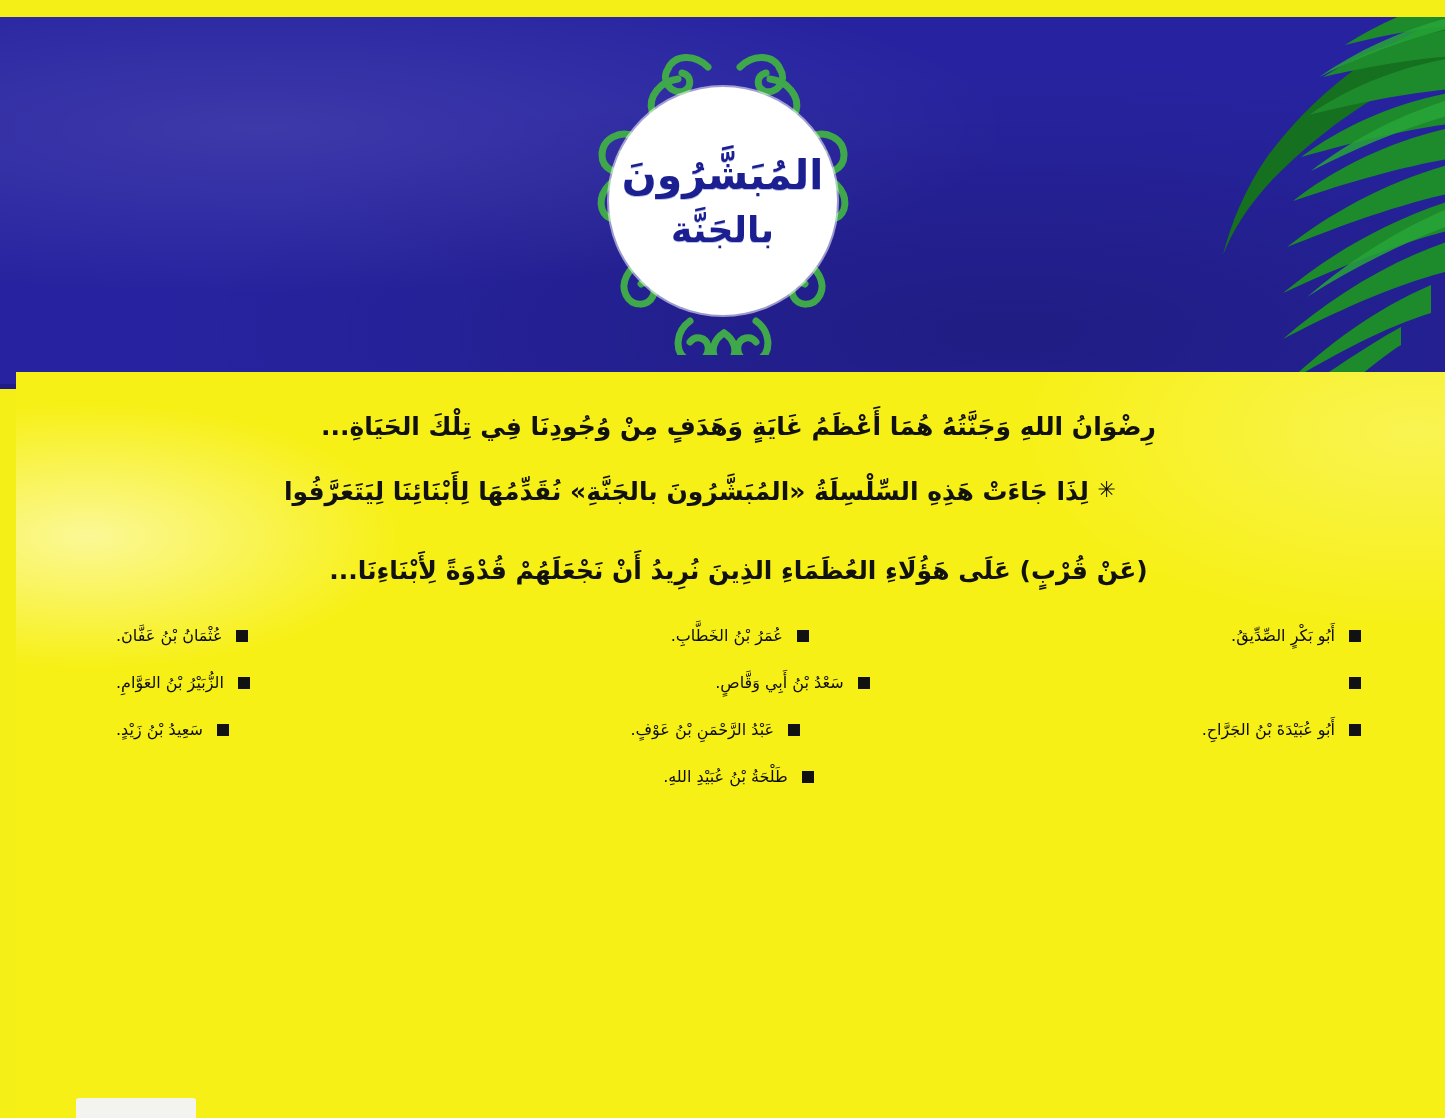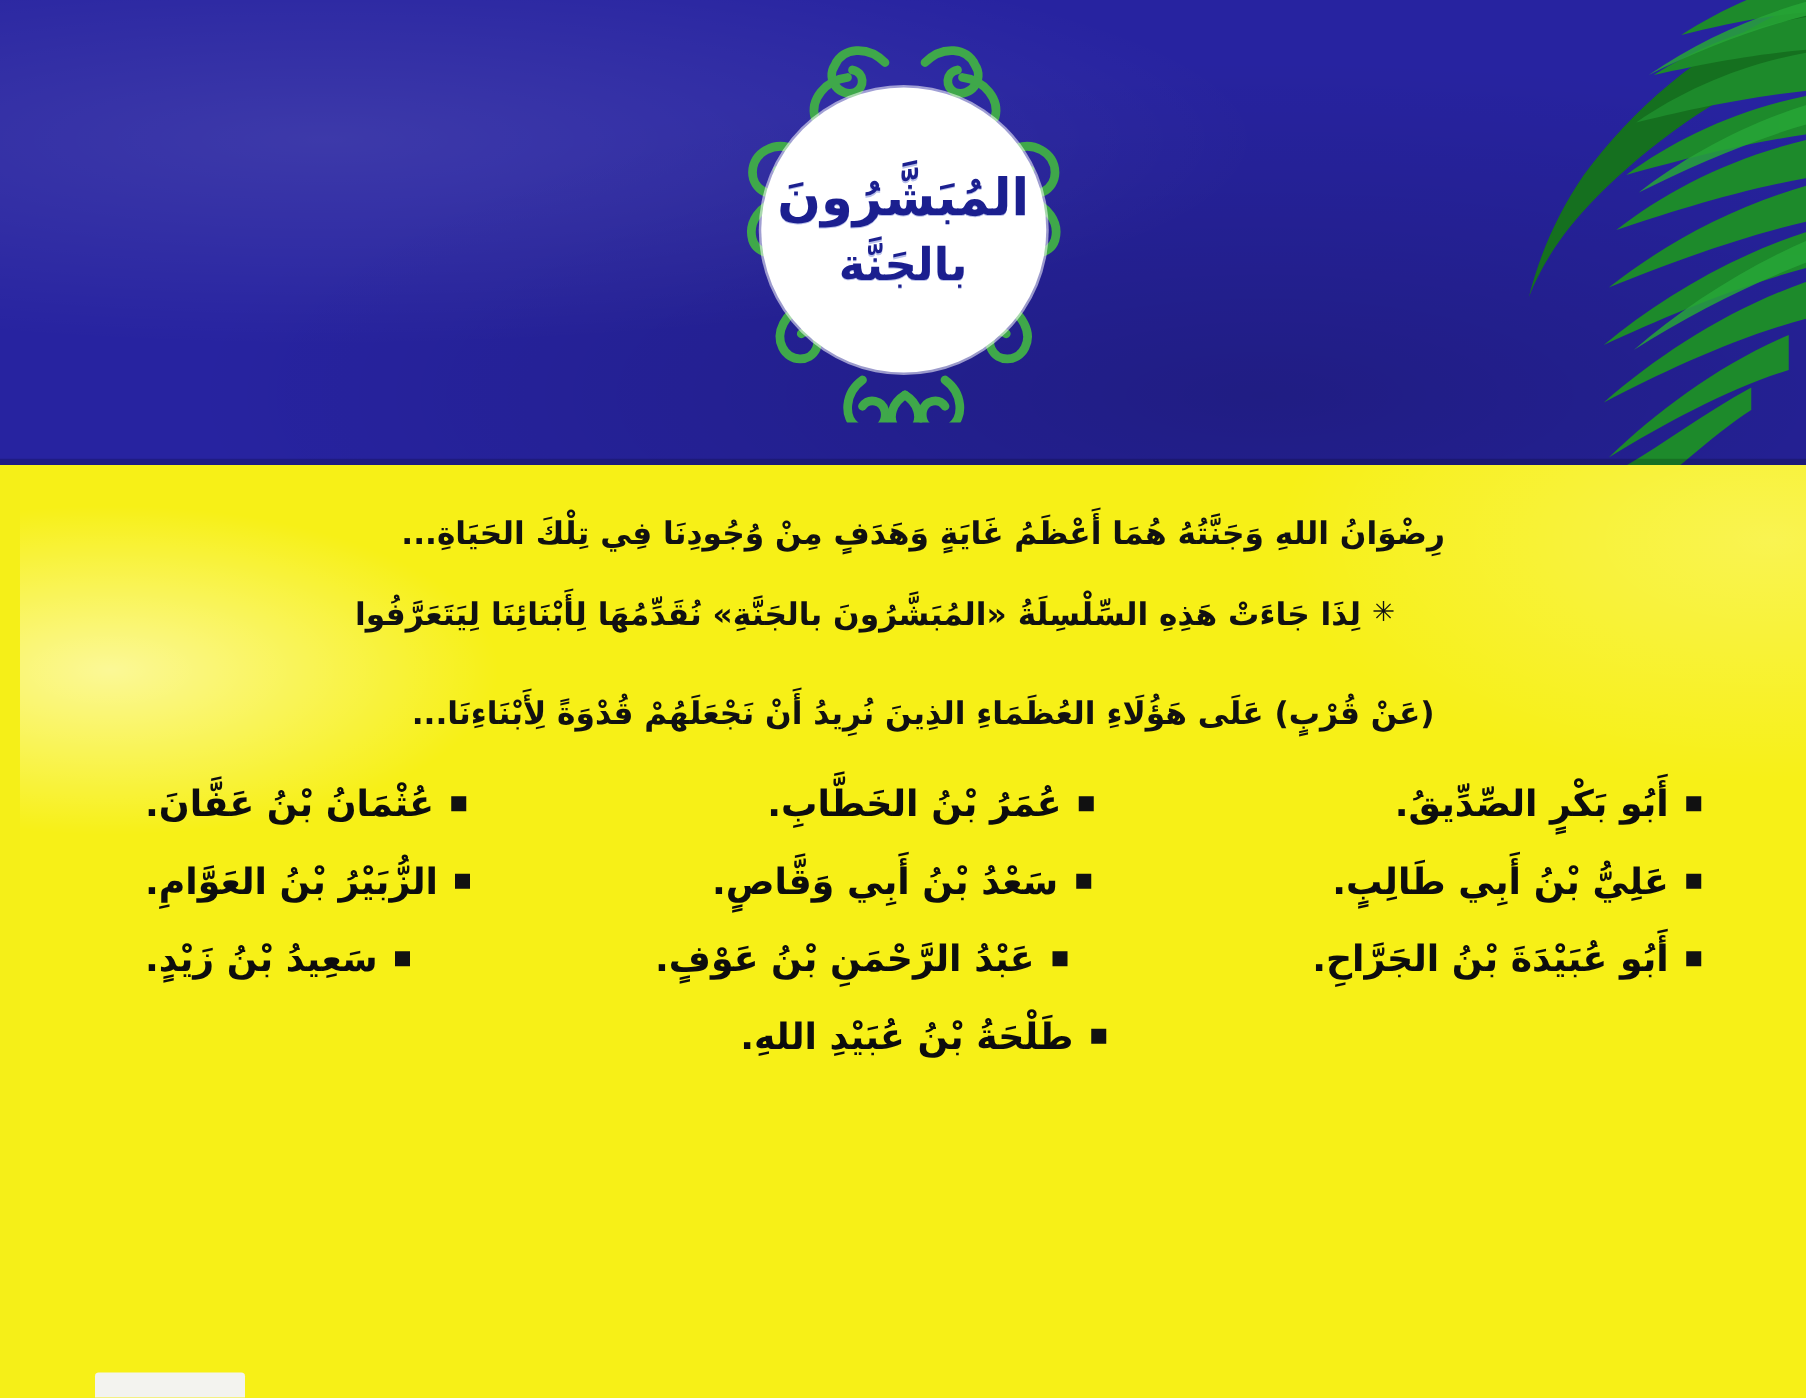--- a/index.html
+++ b/index.html
@@ -18,21 +18,21 @@
     position: relative;
     width: 1445px;
     height: 1118px;
     background: #f5ef18;
     overflow: hidden;
   }
 
   
   .top-band {
     position: absolute;
-    top: 0;
+    top: 17px;
     left: 0;
     width: 1445px;
     height: 372px;
     background: #2723a0;
     background-image:
       radial-gradient(ellipse at 18% 30%, rgba(255,255,255,0.10) 0%, rgba(255,255,255,0) 45%),
       radial-gradient(ellipse at 70% 85%, rgba(0,0,0,0.18) 0%, rgba(0,0,0,0) 60%);
     overflow: hidden;
   }
   .band-edge {
@@ -153,22 +153,22 @@
     margin-bottom: 28px;
   }
   .name-row.single {
     justify-content: center;
   }
   .name-item {
     display: flex;
     flex-direction: row;
     align-items: center;
     color: #0d0d0d;
-    font-size: 29px;
-    font-weight: bold;
+    font-size: 16px;
+    font-weight: normal;
     white-space: nowrap;
   }
   .bullet {
     display: inline-block;
     width: 12px;
     height: 12px;
     background: #111111;
     margin-left: 14px;
     flex: 0 0 auto;
   }
@@ -267,21 +267,20 @@
         </div>
         <div class="name-item">
           <span class="bullet"></span>
           <span>عُثْمَانُ بْنُ عَفَّانَ.</span>
         </div>
       </div>
 
       <div class="name-row">
         <div class="name-item">
           <span class="bullet"></span>
-          <span>عَلِيُّ بْنُ أَبِي طَالِبٍ.</span>
         </div>
         <div class="name-item">
           <span class="bullet"></span>
           <span>سَعْدُ بْنُ أَبِي وَقَّاصٍ.</span>
         </div>
         <div class="name-item">
           <span class="bullet"></span>
           <span>الزُّبَيْرُ بْنُ العَوَّامِ.</span>
         </div>
       </div>

